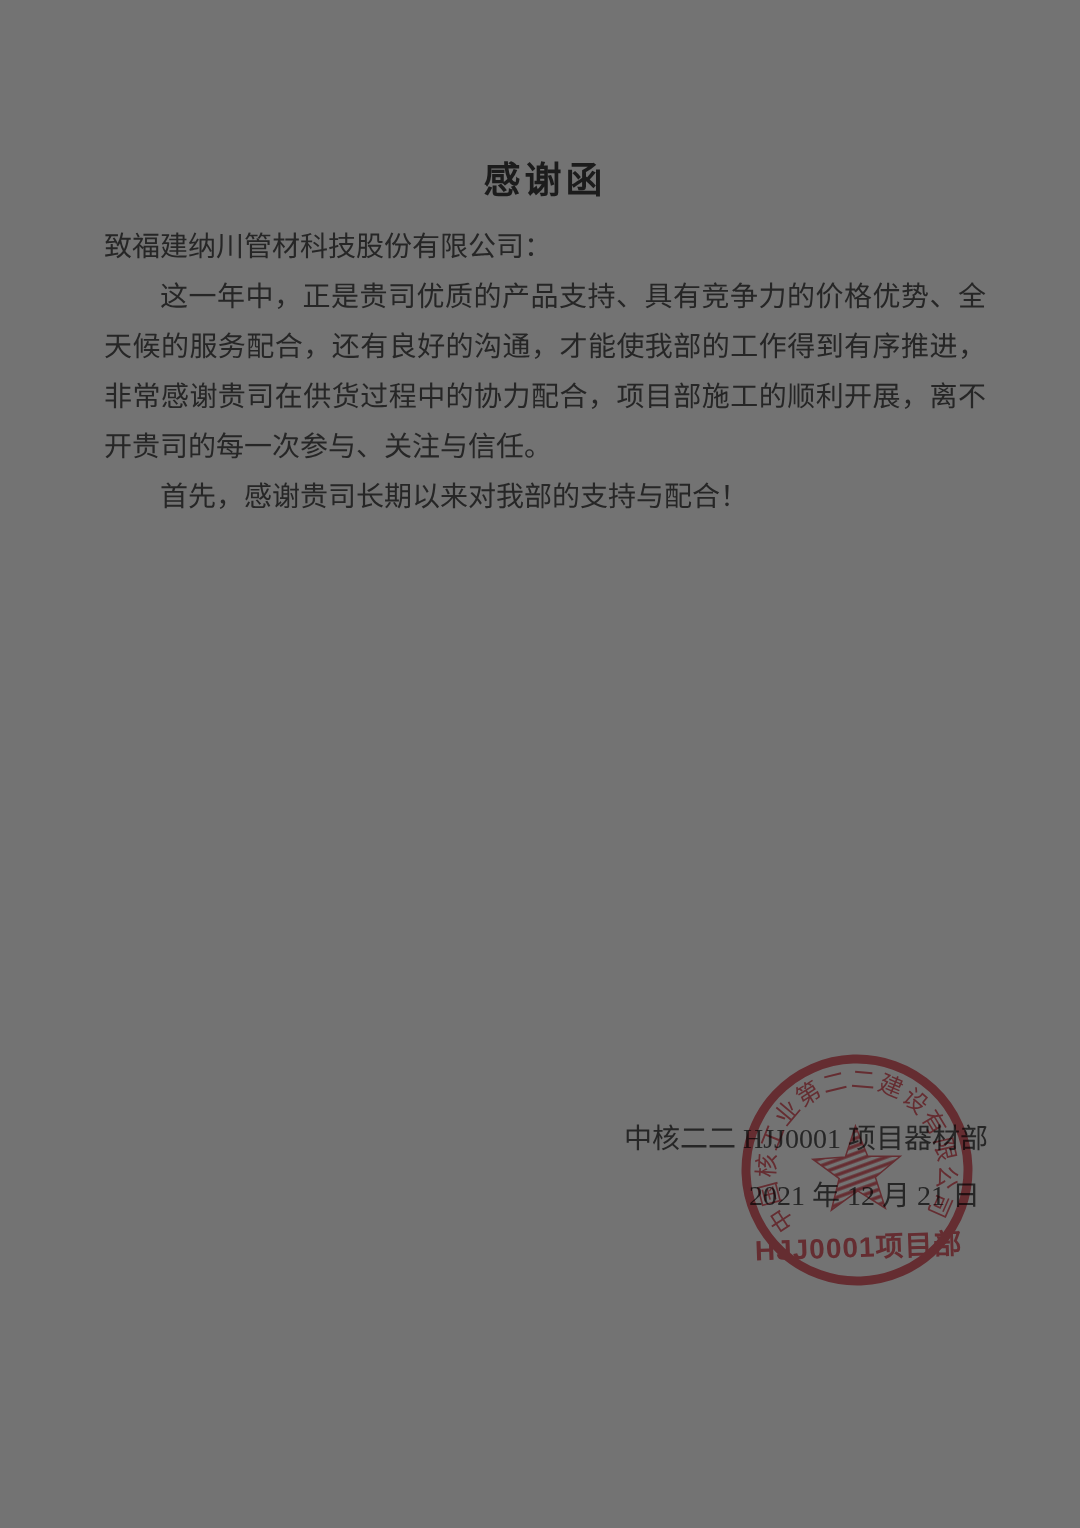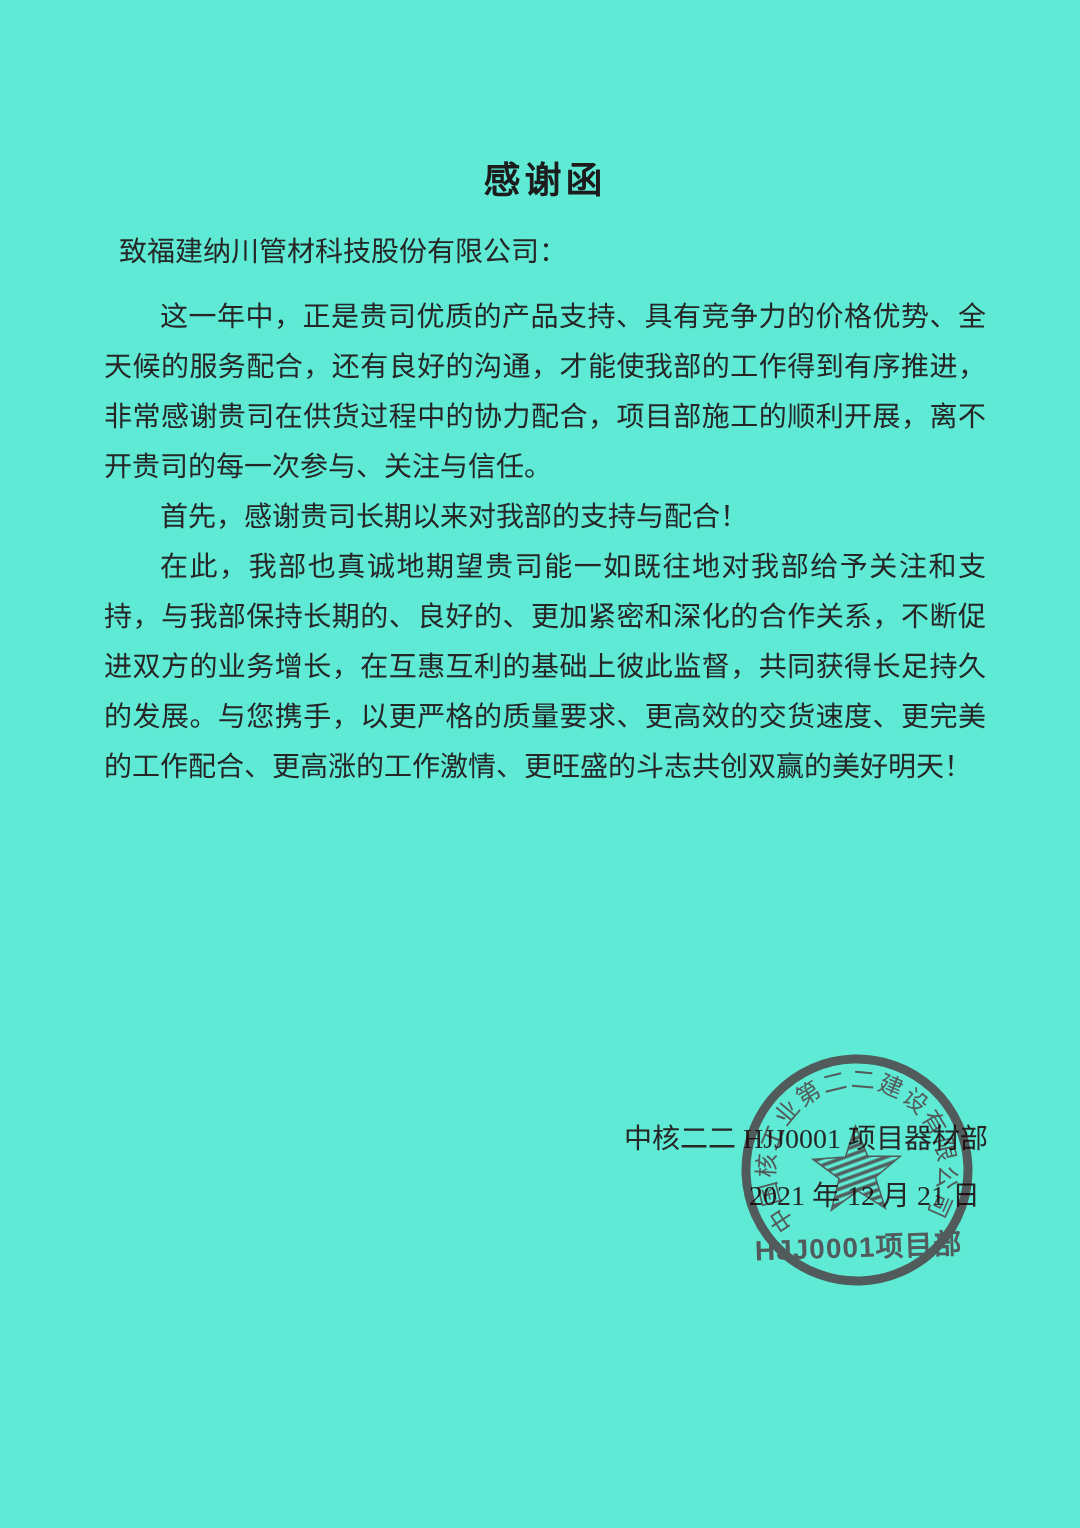--- a/index.html
+++ b/index.html
@@ -1,20 +1,20 @@
 <!DOCTYPE html>
 <html lang="zh-CN"><head>
 <meta charset="utf-8">
 <style>
   html, body { margin: 0; padding: 0; background: #ffffff; }
   .page {
     position: relative;
     width: 1080px;
     height: 1528px;
-    background: #5eead4;
+    background: #737373;
     overflow: hidden;
     font-family: "Liberation Serif", "DejaVu Serif", serif;
     color: #262626;
   }
   .content {
     position: absolute;
     left: 104px;
     top: 150px;
     width: 882px;
   }
@@ -22,21 +22,21 @@
     font-family: "Liberation Sans", "DejaVu Sans", sans-serif;
     font-weight: 700;
     font-size: 37px;
     line-height: 62px;
     letter-spacing: 4px;
     text-align: center;
     color: #1c1c1c;
     margin: 0 0 10px 0;
   }
   .salutation {
-    margin: 15px;
+    margin: 0;
     font-size: 28px;
     line-height: 50px;
     text-align: left;
   }
   .para {
     margin: 0;
     font-size: 28px;
     line-height: 50px;
     text-indent: 2em;
     text-align: justify;
@@ -86,21 +86,20 @@
 </head>
 <body>
 
 <div class="page">
 
   <div class="content">
     <h1 class="title">感谢函</h1>
     <p class="salutation">致福建纳川管材科技股份有限公司：</p>
     <p class="para">这一年中，正是贵司优质的产品支持、具有竞争力的价格优势、全天候的服务配合，还有良好的沟通，才能使我部的工作得到有序推进，非常感谢贵司在供货过程中的协力配合，项目部施工的顺利开展，离不开贵司的每一次参与、关注与信任。</p>
     <p class="para">首先，感谢贵司长期以来对我部的支持与配合！</p>
-    <p class="para">在此，我部也真诚地期望贵司能一如既往地对我部给予关注和支持，与我部保持长期的、良好的、更加紧密和深化的合作关系，不断促进双方的业务增长，在互惠互利的基础上彼此监督，共同获得长足持久的发展。与您携手，以更严格的质量要求、更高效的交货速度、更完美的工作配合、更高涨的工作激情、更旺盛的斗志共创双赢的美好明天！</p>
   </div>
 
   <div class="sig-org">中核二二 HJJ0001 项目器材部</div>
   <div class="sig-date">2021 年 12 月 21 日</div>
 
   <svg class="stamp" viewBox="0 0 240 240" xmlns="http://www.w3.org/2000/svg">
     <defs>
       <pattern id="starHatch" patternUnits="userSpaceOnUse" width="7" height="7" patternTransform="rotate(-18)">
         <line x1="0" y1="2" x2="7" y2="2" stroke-width="3.4" stroke="#dd5560"></line>
       </pattern>

